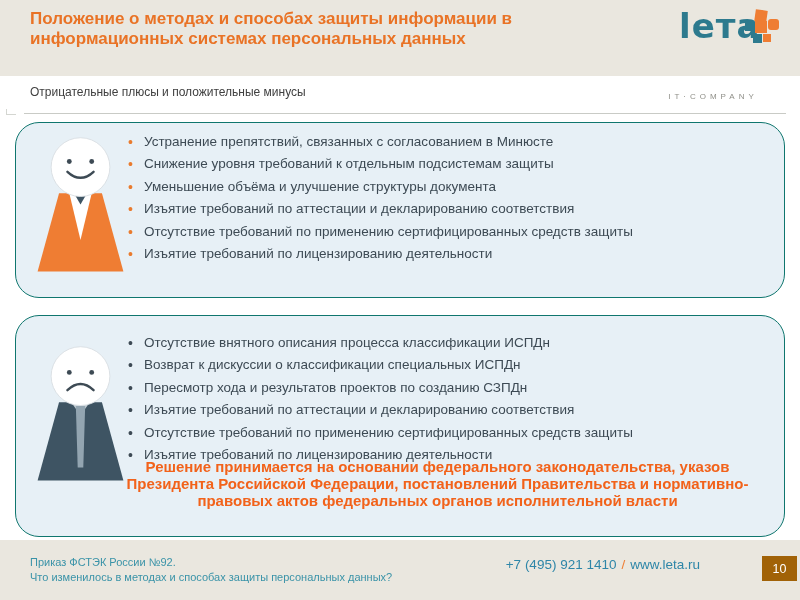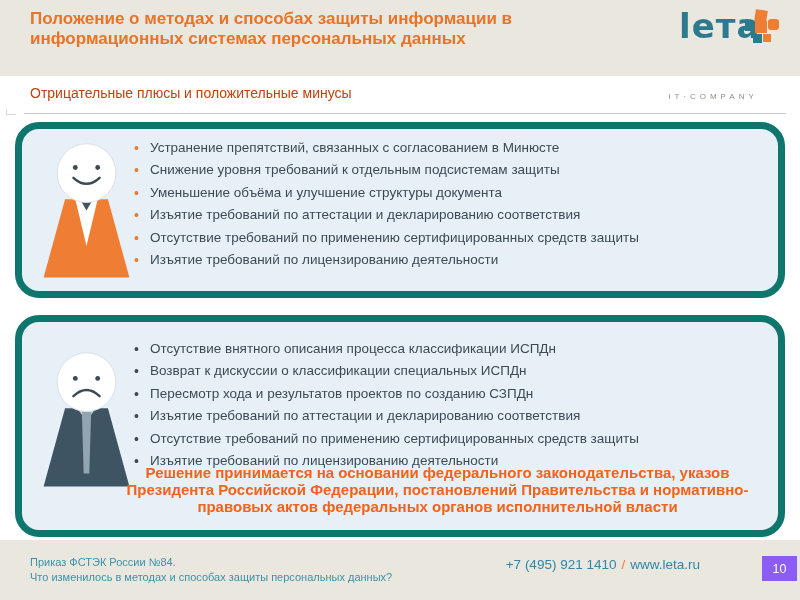--- a/index.html
+++ b/index.html
@@ -36,35 +36,35 @@
     margin-top:45px;
   }
   .logo-plus { position:absolute; right:2px; top:-2px; width:36px; height:34px; }
   .lp { position:absolute; }
   .lp-o { background:#ef7d33; }
   .lp-t { background:#2d7a8e; }
 
   
   .subtitle {
     position:absolute; left:30px; top:85px;
-    color:#c2410c; font-size:14px;
+    color:#404040; font-size:12px;
   }
   .divider {
     position:absolute; left:24px; top:113px; width:762px; height:1px;
     background:#c9cbc6;
   }
   .divider-tick {
     position:absolute; left:6px; top:109px; width:10px; height:6px;
     border-left:1px solid #d4d6d1; border-bottom:1px solid #d4d6d1;
   }
 
   
   .card {
     position:absolute; left:15px; width:770px;
-    background:#e7f0f6; border:7px solid #0f766e; border-radius:24px;
+    background:#e7f0f6; border:1px solid #0f766e; border-radius:24px;
   }
   .card-positive { top:122px; height:176px; }
   .card-negative { top:315px; height:222px;padding-left:38px; }
 
   .figure { position:absolute; }
   .figure-happy { left:16px; top:10px; }
   .figure-sad   { left:16px; top:26px; }
 
   ul.points { list-style:none; position:absolute; left:112px; right:10px; }
   .card-positive ul.points { top:8px; }
@@ -95,21 +95,21 @@
     position:absolute; left:30px; top:15px;
     color:#3a93a8; font-size:11px; line-height:15px;
   }
   .footer-contact {
     position:absolute; right:100px; top:17px;
     font-size:13.5px; color:#2e86a8; white-space:nowrap;margin-left:20px;
   }
   .footer-contact .sep { color:#ef7d33; padding:0 5px; }
   .page-box {
     position:absolute; right:3px; top:16px; width:35px; height:25px;
-    background:#8b5cf6; color:#ffffff; font-size:12.5px;
+    background:#a16207; color:#ffffff; font-size:12.5px;
     display:flex; align-items:center; justify-content:center;
   }
 </style>
 </head>
 <body>
 
 <div class="slide">
 
   <div class="header-band">
     <div class="slide-title">Положение о методах и способах защиты информации в информационных системах персональных данных</div>
@@ -167,21 +167,21 @@
       <li>Пересмотр хода и результатов проектов по созданию СЗПДн</li>
       <li>Изъятие требований по аттестации и декларированию соответствия</li>
       <li>Отсутствие требований по применению сертифицированных средств защиты</li>
       <li>Изъятие требований по лицензированию деятельности</li>
     </ul>
     <div class="note">Решение принимается на основании федерального законодательства, указов Президента Российской Федерации, постановлений Правительства и нормативно-правовых актов федеральных органов исполнительной власти</div>
   </div>
 
   <div class="footer-band">
     <div class="footer-left">
-      <div>Приказ ФСТЭК России №84.</div>
+      <div>Приказ ФСТЭК России №92.</div>
       <div>Что изменилось в методах и способах защиты персональных данных?</div>
     </div>
     <div class="footer-contact">
       <span>+7 (495) 921 1410</span><span class="sep">/</span><span>www.leta.ru</span>
     </div>
     <div class="page-box">10</div>
   </div>
 
 </div>
 

